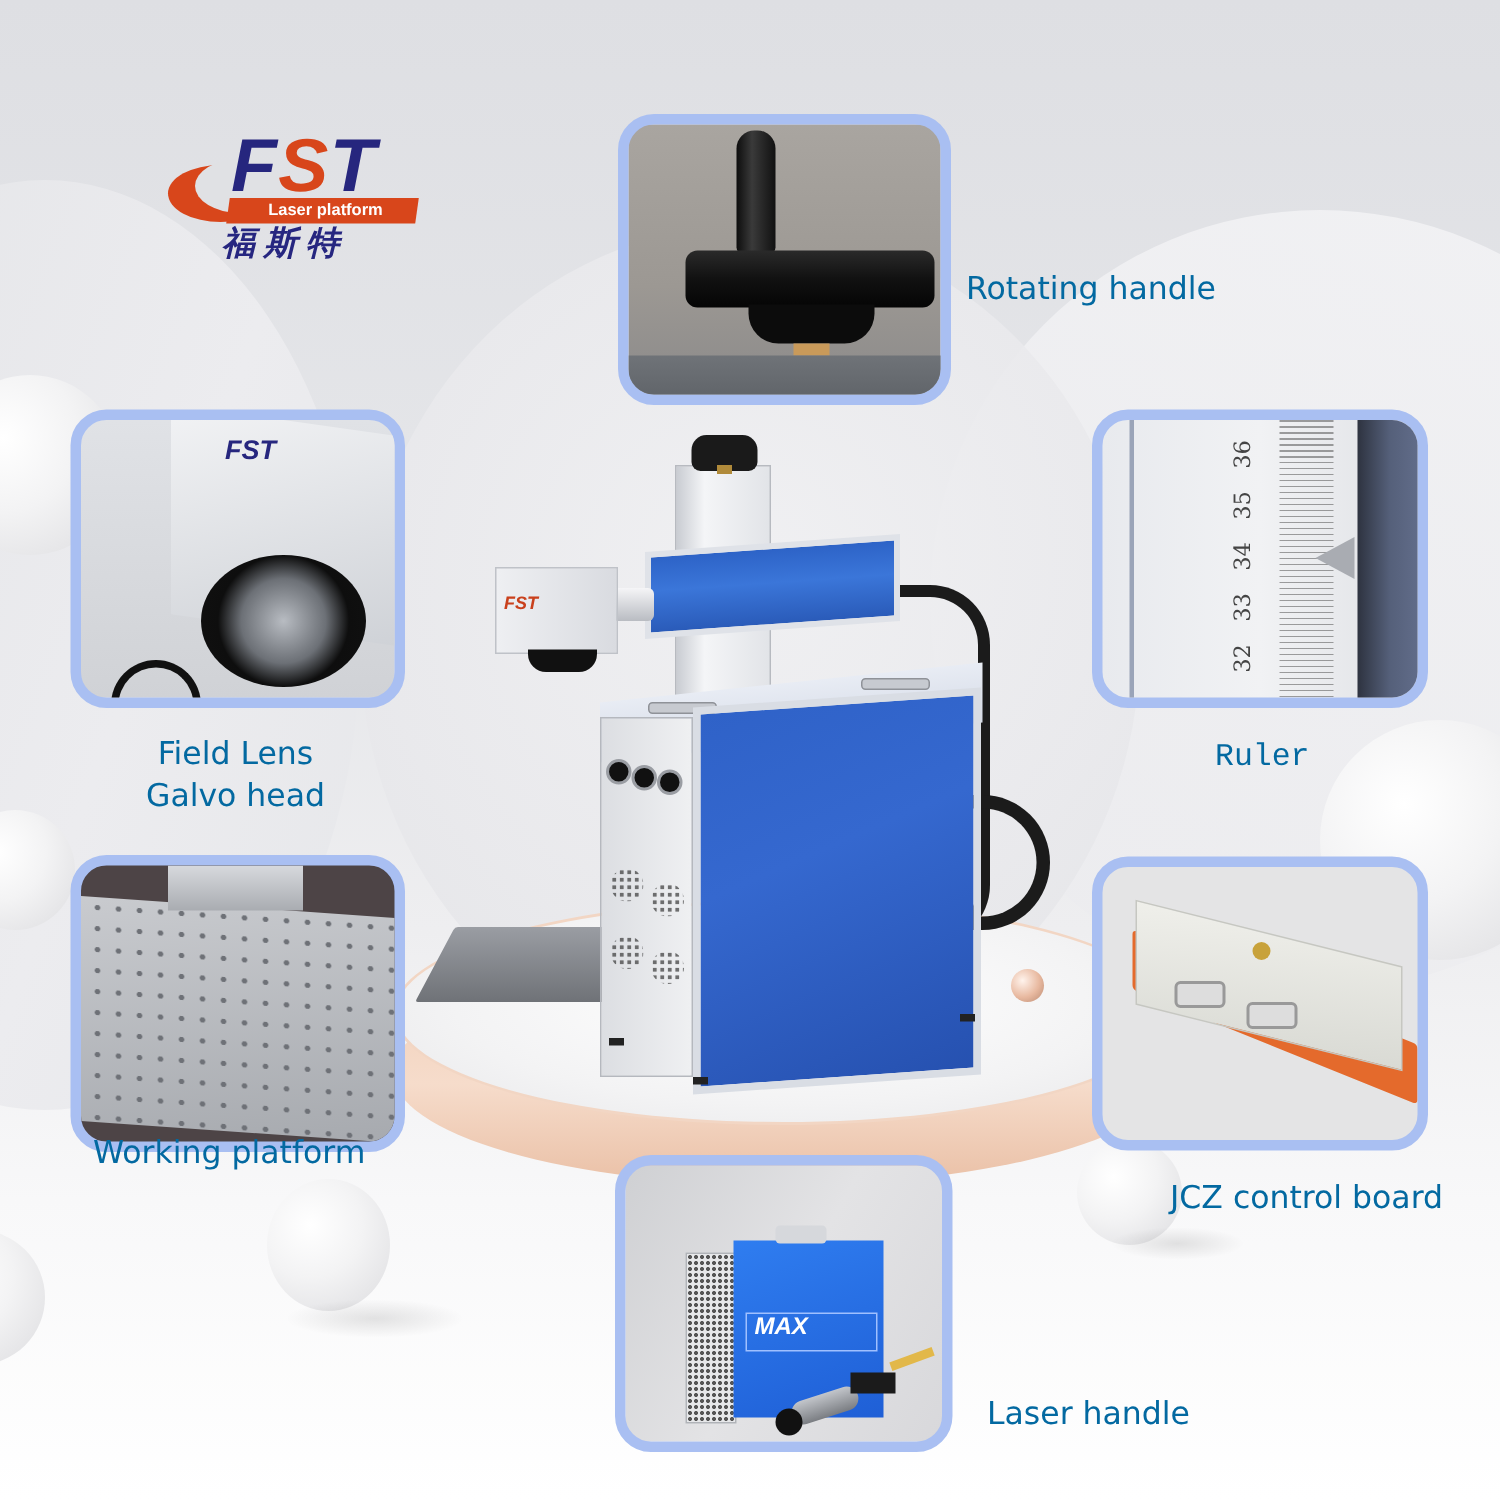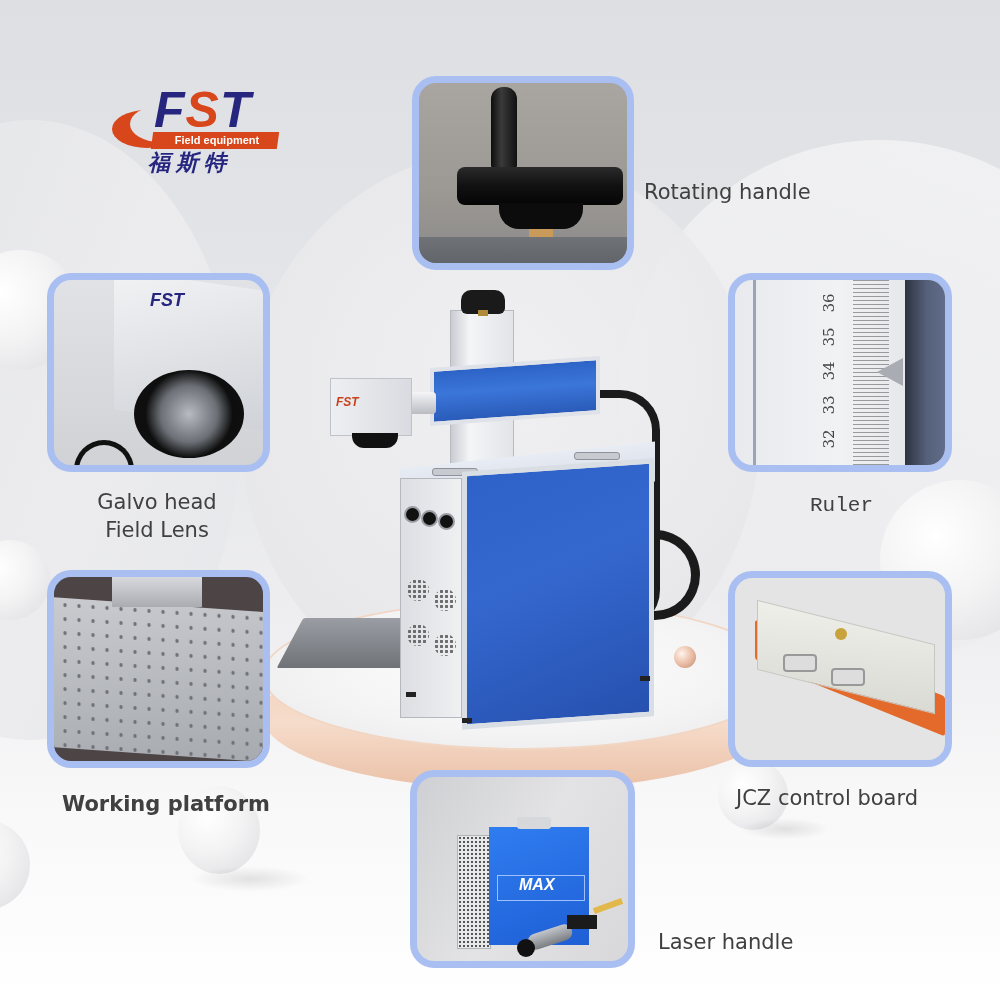--- a/index.html
+++ b/index.html
@@ -22,21 +22,21 @@
   .pedestal-top { left:262px; top:600px; width:520px; height:150px; border-radius:50%; background: radial-gradient(ellipse at 50% 45%, #ffffff 0%, #f3f3f4 60%, #e7e7e9 100%); border:2px solid #f2d6c4; box-sizing:border-box; }
   .pearl { left:674px; top:646px; width:22px; height:22px; border-radius:50%; background: radial-gradient(circle at 35% 35%, #fff3ec 0%, #e8b9a0 55%, #b98870 100%); }
 
   
   .card {
     position:absolute; box-sizing:border-box;
     border:7px solid #a9bff2; border-radius:24px; overflow:hidden;
     background:#c8c8ca;
   }
   .label {
-    position:absolute; color:#404040; font-size:21px; line-height:28px;
+    position:absolute; color:#0369a1; font-size:21px; line-height:28px;
     text-align:center; white-space:nowrap;
   }
 
   
   .logo { left:108px; top:88px; width:170px; height:96px; }
   .logo-swoosh { left:4px; top:22px; width:70px; height:38px; border-radius:50%; background:#d8461b; }
   .logo-swoosh-cut { left:22px; top:18px; width:60px; height:36px; border-radius:50%; background:#e0e1e4; }
   .logo-band { left:44px; top:44px; width:126px; height:17px; background:#d8461b; transform:skewX(-8deg); }
   .logo-band-text { left:50px; top:45px; width:118px; font-size:11px; line-height:15px; color:#fff; font-weight:bold; text-align:center; font-family:"Liberation Sans", sans-serif; }
   .logo-letters { left:46px; top:-6px; font-size:50px; line-height:56px; font-weight:bold; font-style:italic; font-family:"Liberation Sans", sans-serif; letter-spacing:1px; }
@@ -86,21 +86,21 @@
 <div class="abs pedestal-top"></div>
 <div class="abs pearl"></div>
 
 <div class="abs logo">
   <div class="abs logo-swoosh"></div>
   <div class="abs logo-swoosh-cut"></div>
   <div class="abs logo-band"></div>
   <div class="abs logo-letters">
     <span style="color:#26267e">F</span><span style="color:#d8461b">S</span><span style="color:#26267e">T</span>
   </div>
-  <div class="abs logo-band-text">Field equipment</div>
+  <div class="abs logo-band-text">Laser platform</div>
   <div class="abs logo-cn">福斯特</div>
 </div>
 
 <div>
   <div class="abs m-platform"></div>
   <div class="abs m-column"></div>
   <div class="abs m-knob"></div>
   <div class="abs m-knob-stem"></div>
   <div class="abs m-cable"></div>
   <div class="abs m-cable2"></div>
@@ -142,22 +142,22 @@
 
 <div class="card" style="left:47px;top:273px;width:223px;height:199px;background:linear-gradient(180deg,#e0e2e6 0%,#d0d2d6 100%);">
   <div class="inner">
     <div class="abs" style="left:60px;top:0;width:150px;height:140px;background:linear-gradient(160deg,#f2f3f5,#cfd2d7);transform:skewY(8deg);"></div>
     <div class="abs" style="left:96px;top:10px;font-size:18px;font-weight:bold;font-style:italic;color:#26267e;font-family:'Liberation Sans',sans-serif;">FST</div>
     <div class="abs" style="left:80px;top:90px;width:110px;height:88px;border-radius:50%;background:radial-gradient(circle,#b8bcc2 0%,#6c7076 40%,#0e0e0e 62%,#111 100%);"></div>
     <div class="abs" style="left:20px;top:160px;width:60px;height:30px;border:5px solid #111;border-radius:30px 30px 0 0;border-bottom:none;box-sizing:border-box;"></div>
   </div>
 </div>
 <div class="label" style="left:52px;top:488px;width:210px;">
+  <div>Field Lens</div>
   <div>Galvo head</div>
-  <div>Field Lens</div>
 </div>
 
 <div class="card" style="left:728px;top:273px;width:224px;height:199px;background:linear-gradient(90deg,#e8eaee 0%,#f1f2f4 50%,#dfe1e5 100%);">
   <div class="inner">
     <div class="abs" style="left:18px;top:0;width:3px;height:199px;background:#9aa4b8;"></div>
     <div class="abs" style="left:118px;top:0;width:36px;height:199px;background:repeating-linear-gradient(180deg,#555 0 1px,transparent 1px 4px);opacity:.55;"></div>
     <div class="abs" style="left:170px;top:0;width:54px;height:199px;background:linear-gradient(90deg,#2e3340,#55607a 40%,#6a7594);"></div>
     <div class="abs" style="left:142px;top:78px;width:0;height:0;border-top:14px solid transparent;border-bottom:14px solid transparent;border-right:26px solid #a9acb2;"></div>
     <div class="abs" style="left:84px;top:150px;font-size:15px;color:#444;transform:rotate(-90deg);font-family:'DejaVu Serif',serif;">32</div>
     <div class="abs" style="left:84px;top:116px;font-size:15px;color:#444;transform:rotate(-90deg);font-family:'DejaVu Serif',serif;">33</div>
@@ -167,39 +167,39 @@
   </div>
 </div>
 <div class="label" style="left:810px;top:492px;font-family:Liberation Mono, monospace;">Ruler</div>
 
 <div class="card" style="left:47px;top:570px;width:223px;height:198px;background:#4d4446;">
   <div class="inner">
     <div class="abs" style="left:-10px;top:28px;width:240px;height:150px;background:linear-gradient(170deg,#c9cbcf,#a9acb1);transform:skewY(4deg);background-image:radial-gradient(circle,#6e7177 1.6px,transparent 2px),linear-gradient(170deg,#c9cbcf,#a6a9ae);background-size:14px 14px,100% 100%;"></div>
     <div class="abs" style="left:58px;top:0;width:90px;height:30px;background:linear-gradient(180deg,#d7d9dd,#a9acb1);"></div>
   </div>
 </div>
-<div class="label" style="left:62px;top:790px;font-weight:bold;">Working platform</div>
+<div class="label" style="left:62px;top:754px;">Working platform</div>
 
 <div class="card" style="left:728px;top:571px;width:224px;height:196px;background:#e4e4e5;">
   <div class="inner">
     <div class="abs" style="left:20px;top:80px;width:190px;height:40px;background:#e46a2c;transform:skewY(22deg);border-radius:3px;"></div>
     <div class="abs" style="left:22px;top:44px;width:176px;height:68px;background:linear-gradient(170deg,#efefea,#d9dad4);transform:skewY(14deg);border:1px solid #c6c7c1;"></div>
     <div class="abs" style="left:48px;top:76px;width:30px;height:14px;border:2px solid #999;border-radius:4px;background:#ddd;"></div>
     <div class="abs" style="left:96px;top:90px;width:30px;height:14px;border:2px solid #999;border-radius:4px;background:#ddd;"></div>
     <div class="abs" style="left:100px;top:50px;width:12px;height:12px;border-radius:50%;background:#c8a23a;"></div>
   </div>
 </div>
-<div class="label" style="left:736px;top:784px;">JCZ control board</div>
+<div class="label" style="left:780px;top:784px;">JCZ control board</div>
 
 <div class="card" style="left:410px;top:770px;width:225px;height:198px;background:linear-gradient(120deg,#cfd0d3 0%,#e3e3e5 50%,#d8d8db 100%);">
   <div class="inner">
     <div class="abs" style="left:40px;top:58px;width:32px;height:112px;background:radial-gradient(circle,#555 1.2px,transparent 1.5px) 0 0/4px 4px,#e7e8ea;border:1px solid #b0b3b8;"></div>
     <div class="abs" style="left:72px;top:50px;width:100px;height:118px;background:linear-gradient(160deg,#2f7df0,#1f5fd6);"></div>
     <div class="abs" style="left:80px;top:98px;width:86px;height:24px;border:1px solid #9fc0ff;"></div>
-    <div class="abs" style="left:86px;top:99px;font-size:16px;font-weight:bold;font-style:italic;color:#fff;font-family:'Liberation Sans',sans-serif;margin-left:16px;">MAX</div>
+    <div class="abs" style="left:86px;top:99px;font-size:16px;font-weight:bold;font-style:italic;color:#fff;font-family:'Liberation Sans',sans-serif;">MAX</div>
     <div class="abs" style="left:100px;top:40px;width:34px;height:12px;background:#d6d8dc;border-radius:3px;"></div>
     <div class="abs" style="left:110px;top:152px;width:46px;height:16px;border-radius:8px;background:linear-gradient(180deg,#c3c6cb,#7a7d82);transform:rotate(-18deg);"></div>
     <div class="abs" style="left:100px;top:162px;width:18px;height:18px;border-radius:50%;background:#111;"></div>
     <div class="abs" style="left:150px;top:138px;width:30px;height:14px;background:#1b1b1b;"></div>
     <div class="abs" style="left:176px;top:126px;width:30px;height:6px;background:#e2b84a;transform:rotate(-20deg);"></div>
   </div>
 </div>
 <div class="label" style="left:658px;top:928px;">Laser handle</div>
 
 </body></html>

